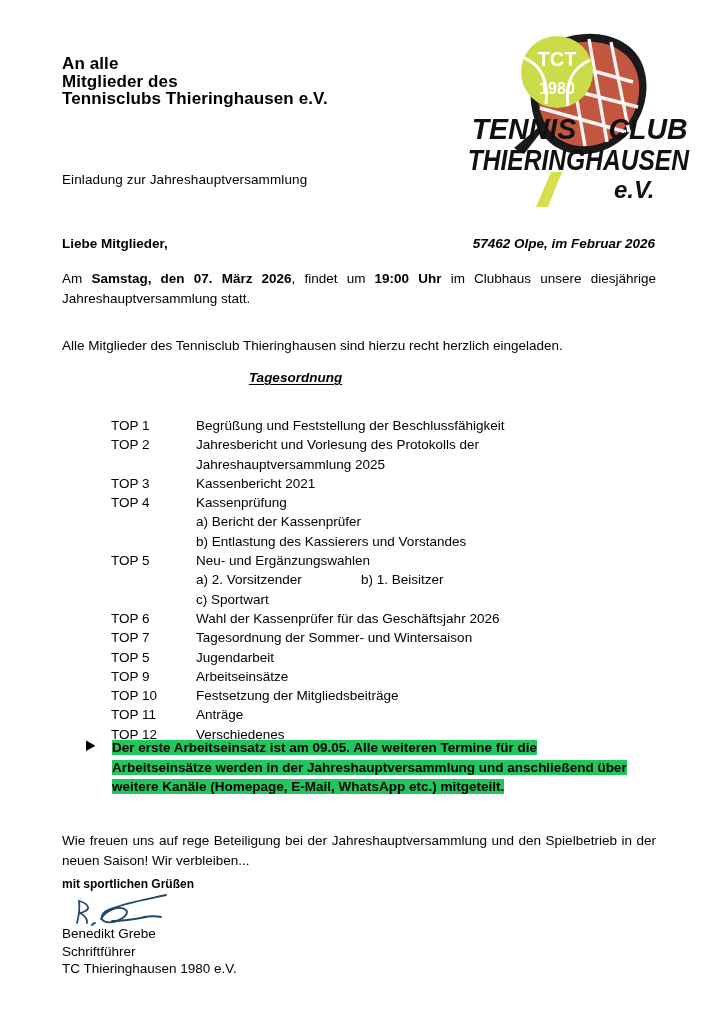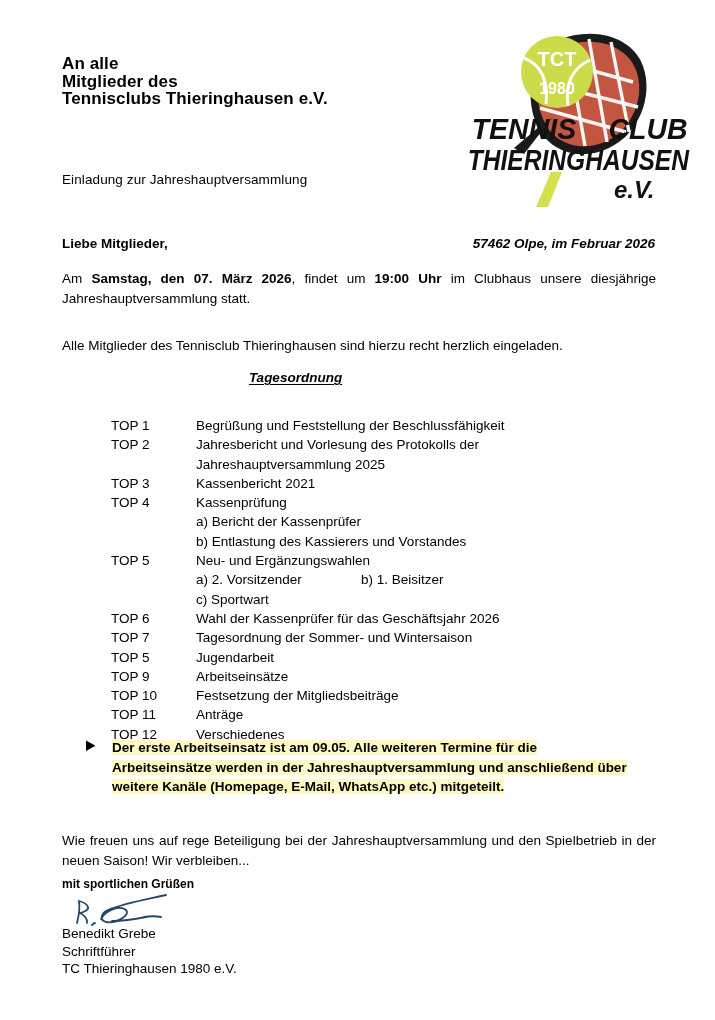--- a/index.html
+++ b/index.html
@@ -149,21 +149,21 @@
     font-size: 12px;
     color: #000;
   }
   .note-arrow svg { display: block; }
   .note-body {
     flex: 1 1 auto;
     line-height: 19.5px;
     font-weight: bold;
   }
   .note-body span.hl {
-    background: #fef9c3;
+    background: #22c55e;
     box-decoration-break: clone;
     -webkit-box-decoration-break: clone;
   }
 
   
   .signoff {
     position: absolute;
     left: 62px;
     top: 877px;
     font-size: 12px;

